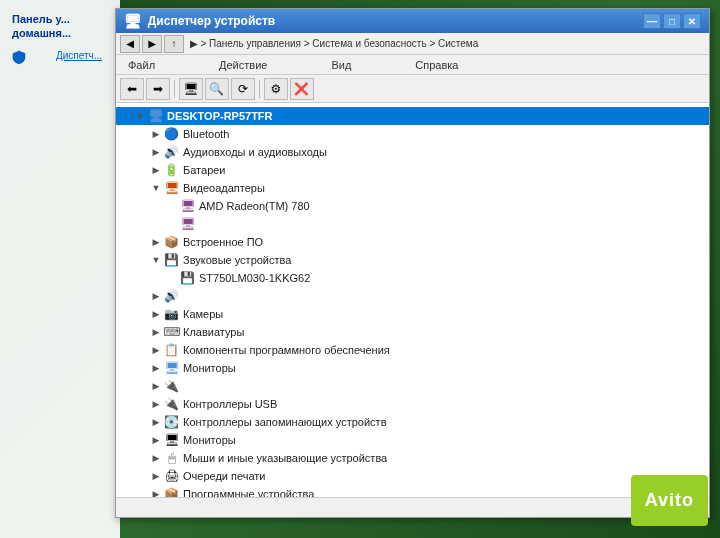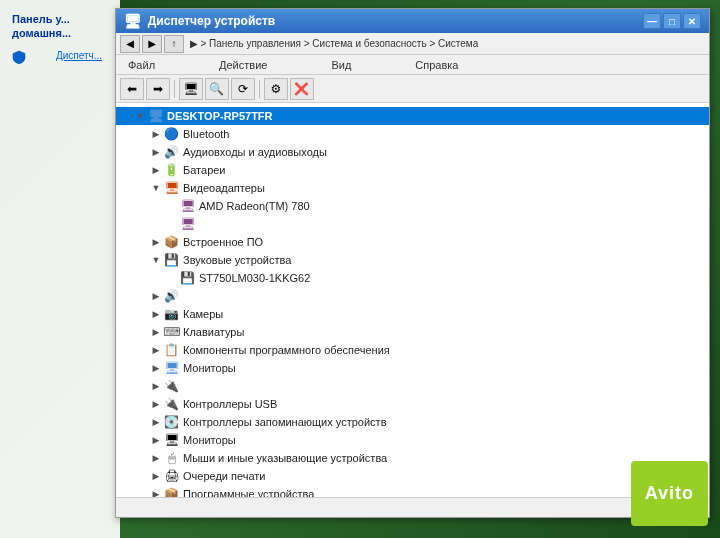--- a/index.html
+++ b/index.html
@@ -279,21 +279,21 @@
 
     
     .avito-badge {
       position: absolute;
       bottom: 12px;
       right: 12px;
       background: #97CF26;
       color: white;
       font-weight: bold;
       font-size: 18px;
-      padding: 22px 14px;
+      padding: 15px 14px;
       border-radius: 4px;
       letter-spacing: 1px;
     }
 
     
     .icon-computer { color: #4a90d9; }
     .icon-bluetooth { color: #0055cc; }
     .icon-audio { color: #cc6600; }
     .icon-battery { color: #33aa33; }
     .icon-display { color: #cc4400; }

